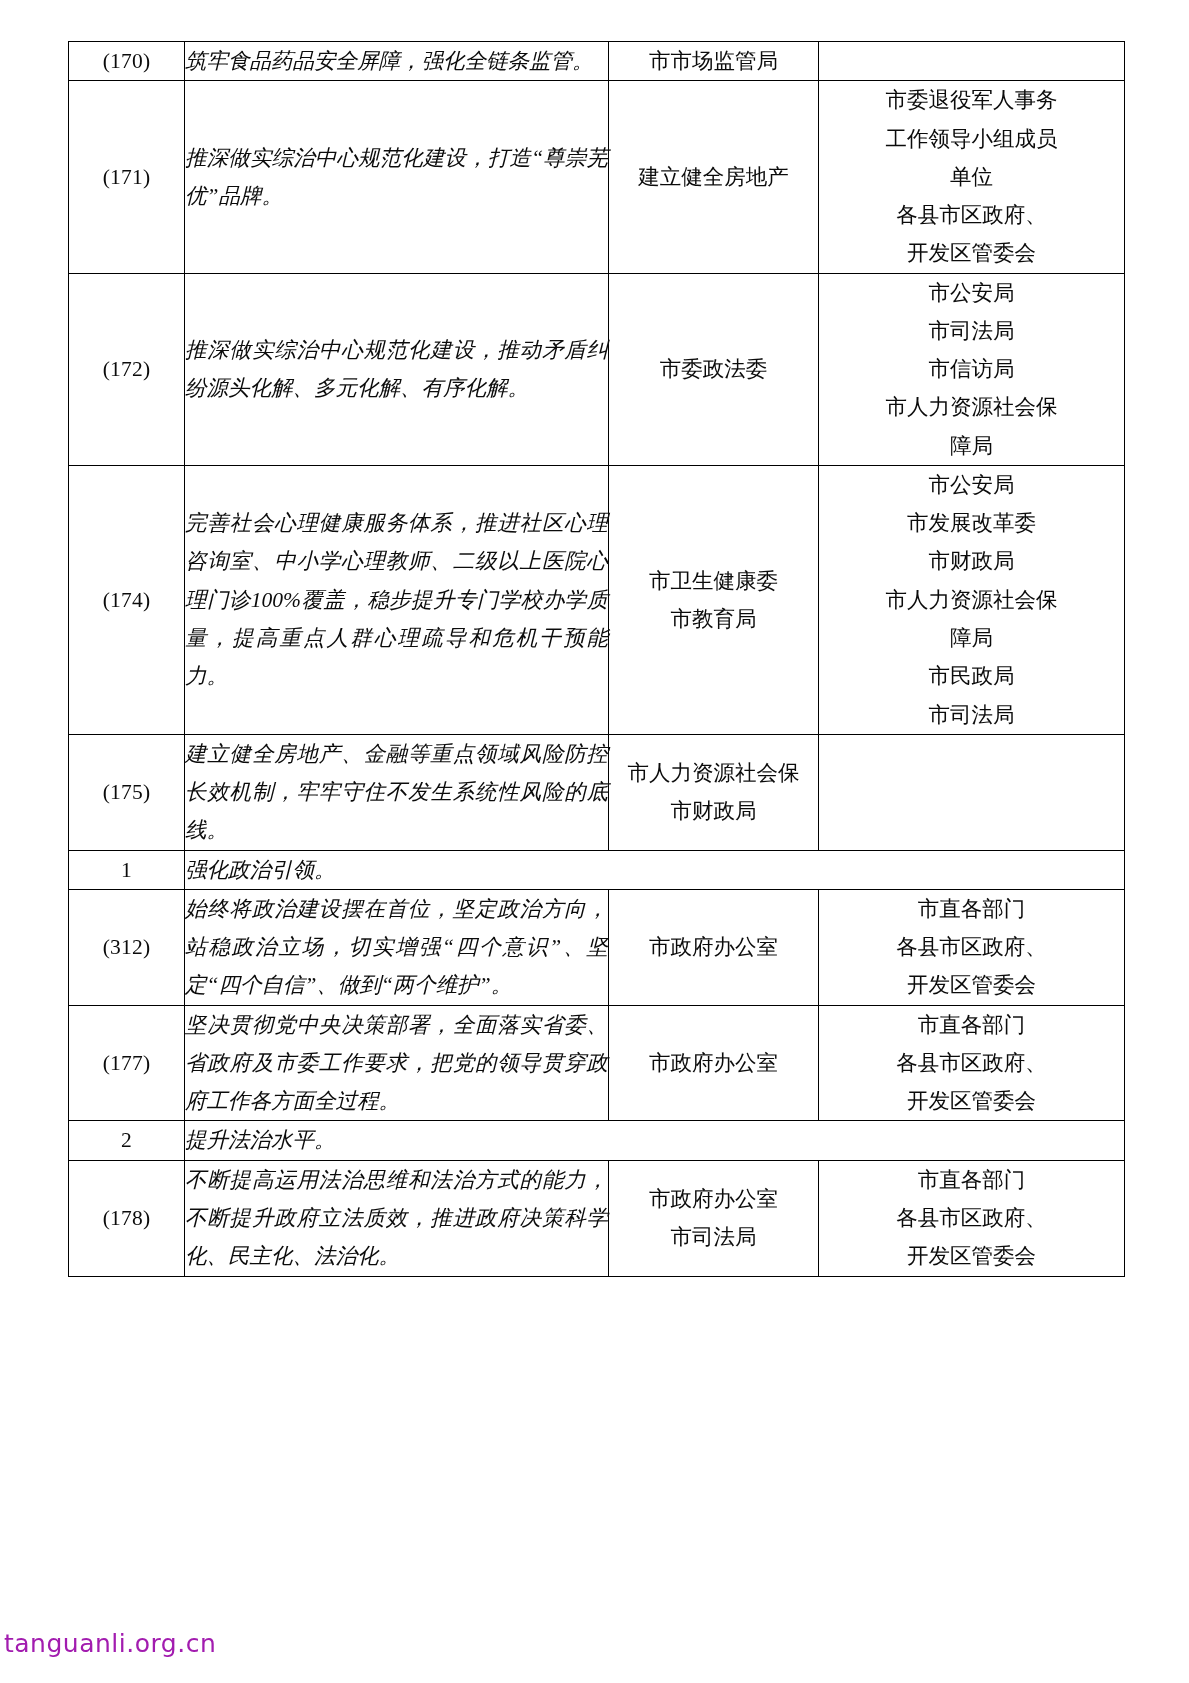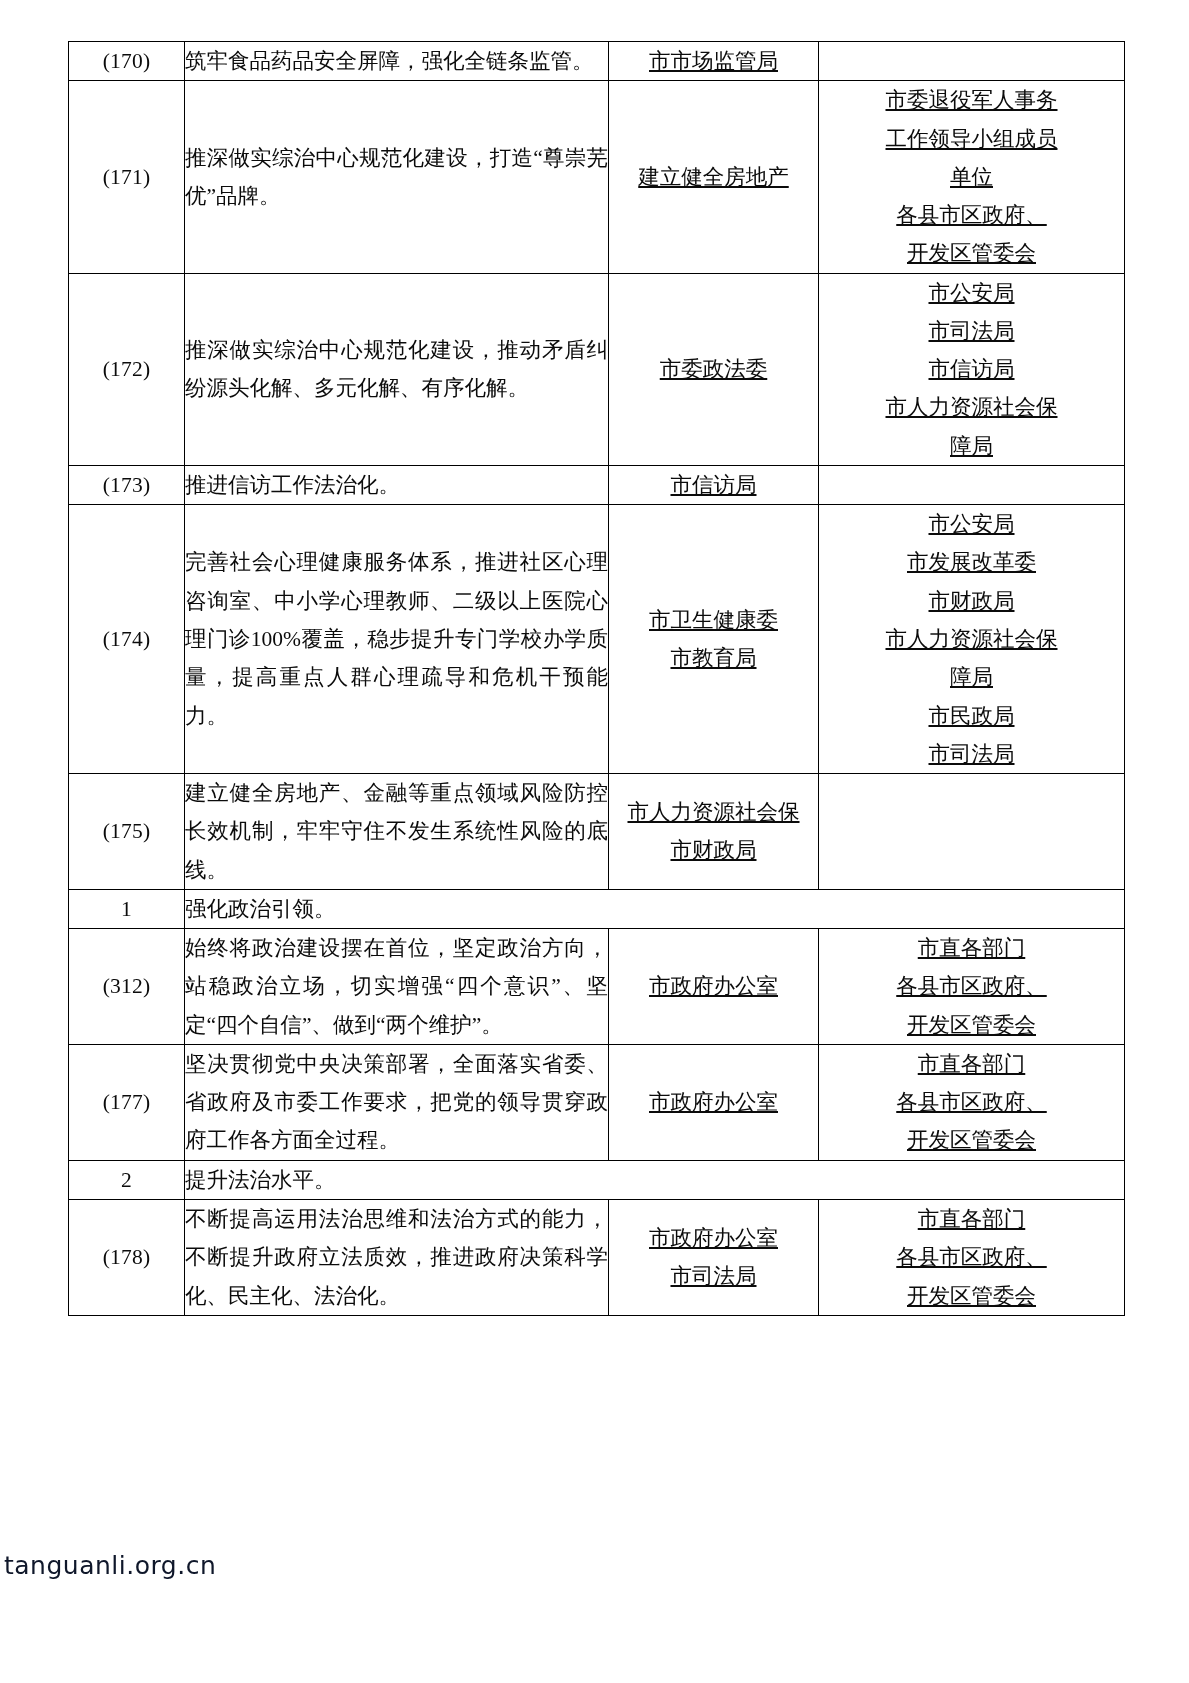--- a/index.html
+++ b/index.html
@@ -49,43 +49,43 @@
   td.num {
     text-align: center;
     font-family: "Liberation Serif", "DejaVu Serif", serif;
     font-size: 21px;
     letter-spacing: 0.2px;
   }
   td.task {
     text-align: justify;
     text-align-last: left;
     padding: 9px 11px 9px 12px;
+    font-style: italic;
   }
   td.lead, td.coop {
     text-align: center;
     padding: 8px 6px;
-    text-decoration: underline;
   }
   td.section {
     text-align: left;
     padding: 11px 6px 11px 12px;
     font-size: 21.5px;
   }
 
   .line { display: block; }
 
   
   #watermark {
     position: absolute;
     left: 4px;
-    top: 1551px;
+    top: 1629px;
     font-family: "DejaVu Sans", sans-serif;
     font-size: 25px;
     letter-spacing: 0.5px;
-    color: #0f172a;
+    color: #a21caf;
     user-select: none;
     white-space: nowrap;
   }
 </style>
 </head>
 <body>
 
 <div id="page">
 
   <table class="doc-table">
@@ -126,28 +126,20 @@
           </td>
           <td class="coop">
             <span class="line">市公安局</span>
             <span class="line">市司法局</span>
             <span class="line">市信访局</span>
             <span class="line">市人力资源社会保</span>
             <span class="line">障局</span>
           </td>
         </tr>
         <tr>
-          <td class="num">(173)</td>
-          <td class="task">推进信访工作法治化。</td>
-          <td class="lead">
-            <span class="line">市信访局</span>
-          </td>
-          <td class="coop"></td>
-        </tr>
-        <tr>
           <td class="num">(174)</td>
           <td class="task">完善社会心理健康服务体系，推进社区心理咨询室、中小学心理教师、二级以上医院心理门诊100%覆盖，稳步提升专门学校办学质量，提高重点人群心理疏导和危机干预能力。</td>
           <td class="lead">
             <span class="line">市卫生健康委</span>
             <span class="line">市教育局</span>
           </td>
           <td class="coop">
             <span class="line">市公安局</span>
             <span class="line">市发展改革委</span>
             <span class="line">市财政局</span>

